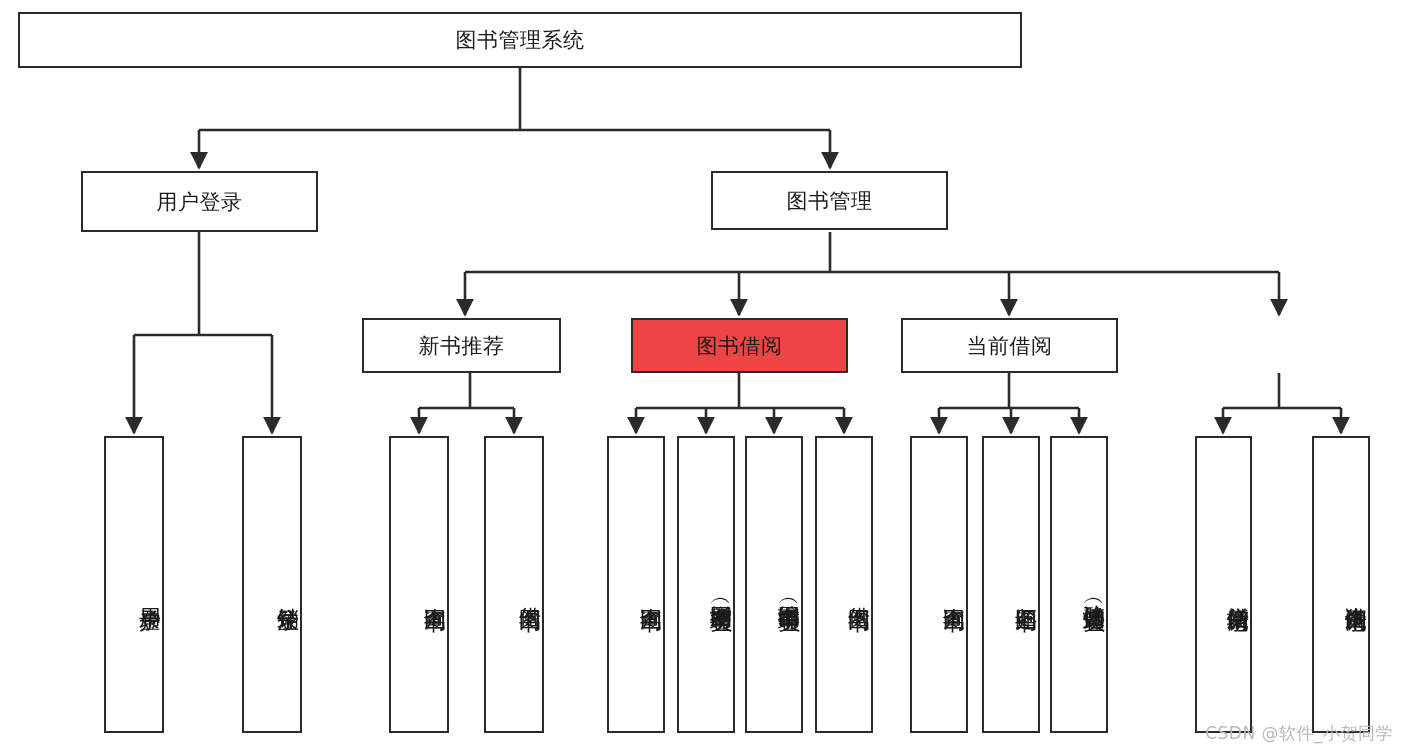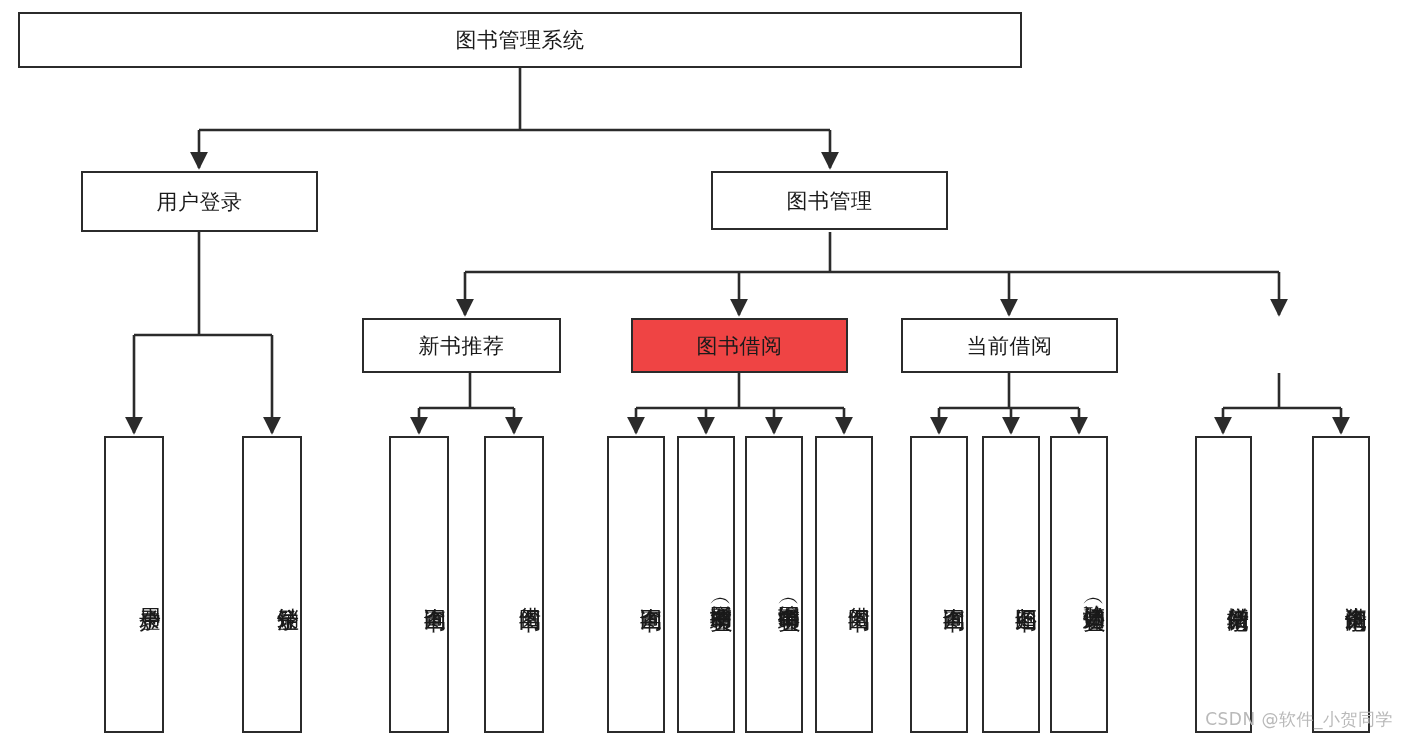--- a/index.html
+++ b/index.html
@@ -55,21 +55,21 @@
     display: block;
     white-space: pre-line;
   }
   .node.vertical .label {
     writing-mode: vertical-rl;
     text-orientation: upright;
   }
   #watermark {
     position: absolute;
     right: 12px;
-    bottom: 16px;
+    bottom: 2px;
     font-size: 17px;
     color: #b9b9b9;
     letter-spacing: 0.5px;
     white-space: nowrap;
   }
 </style>
 </head>
 <body>
 
 <div id="canvas">

